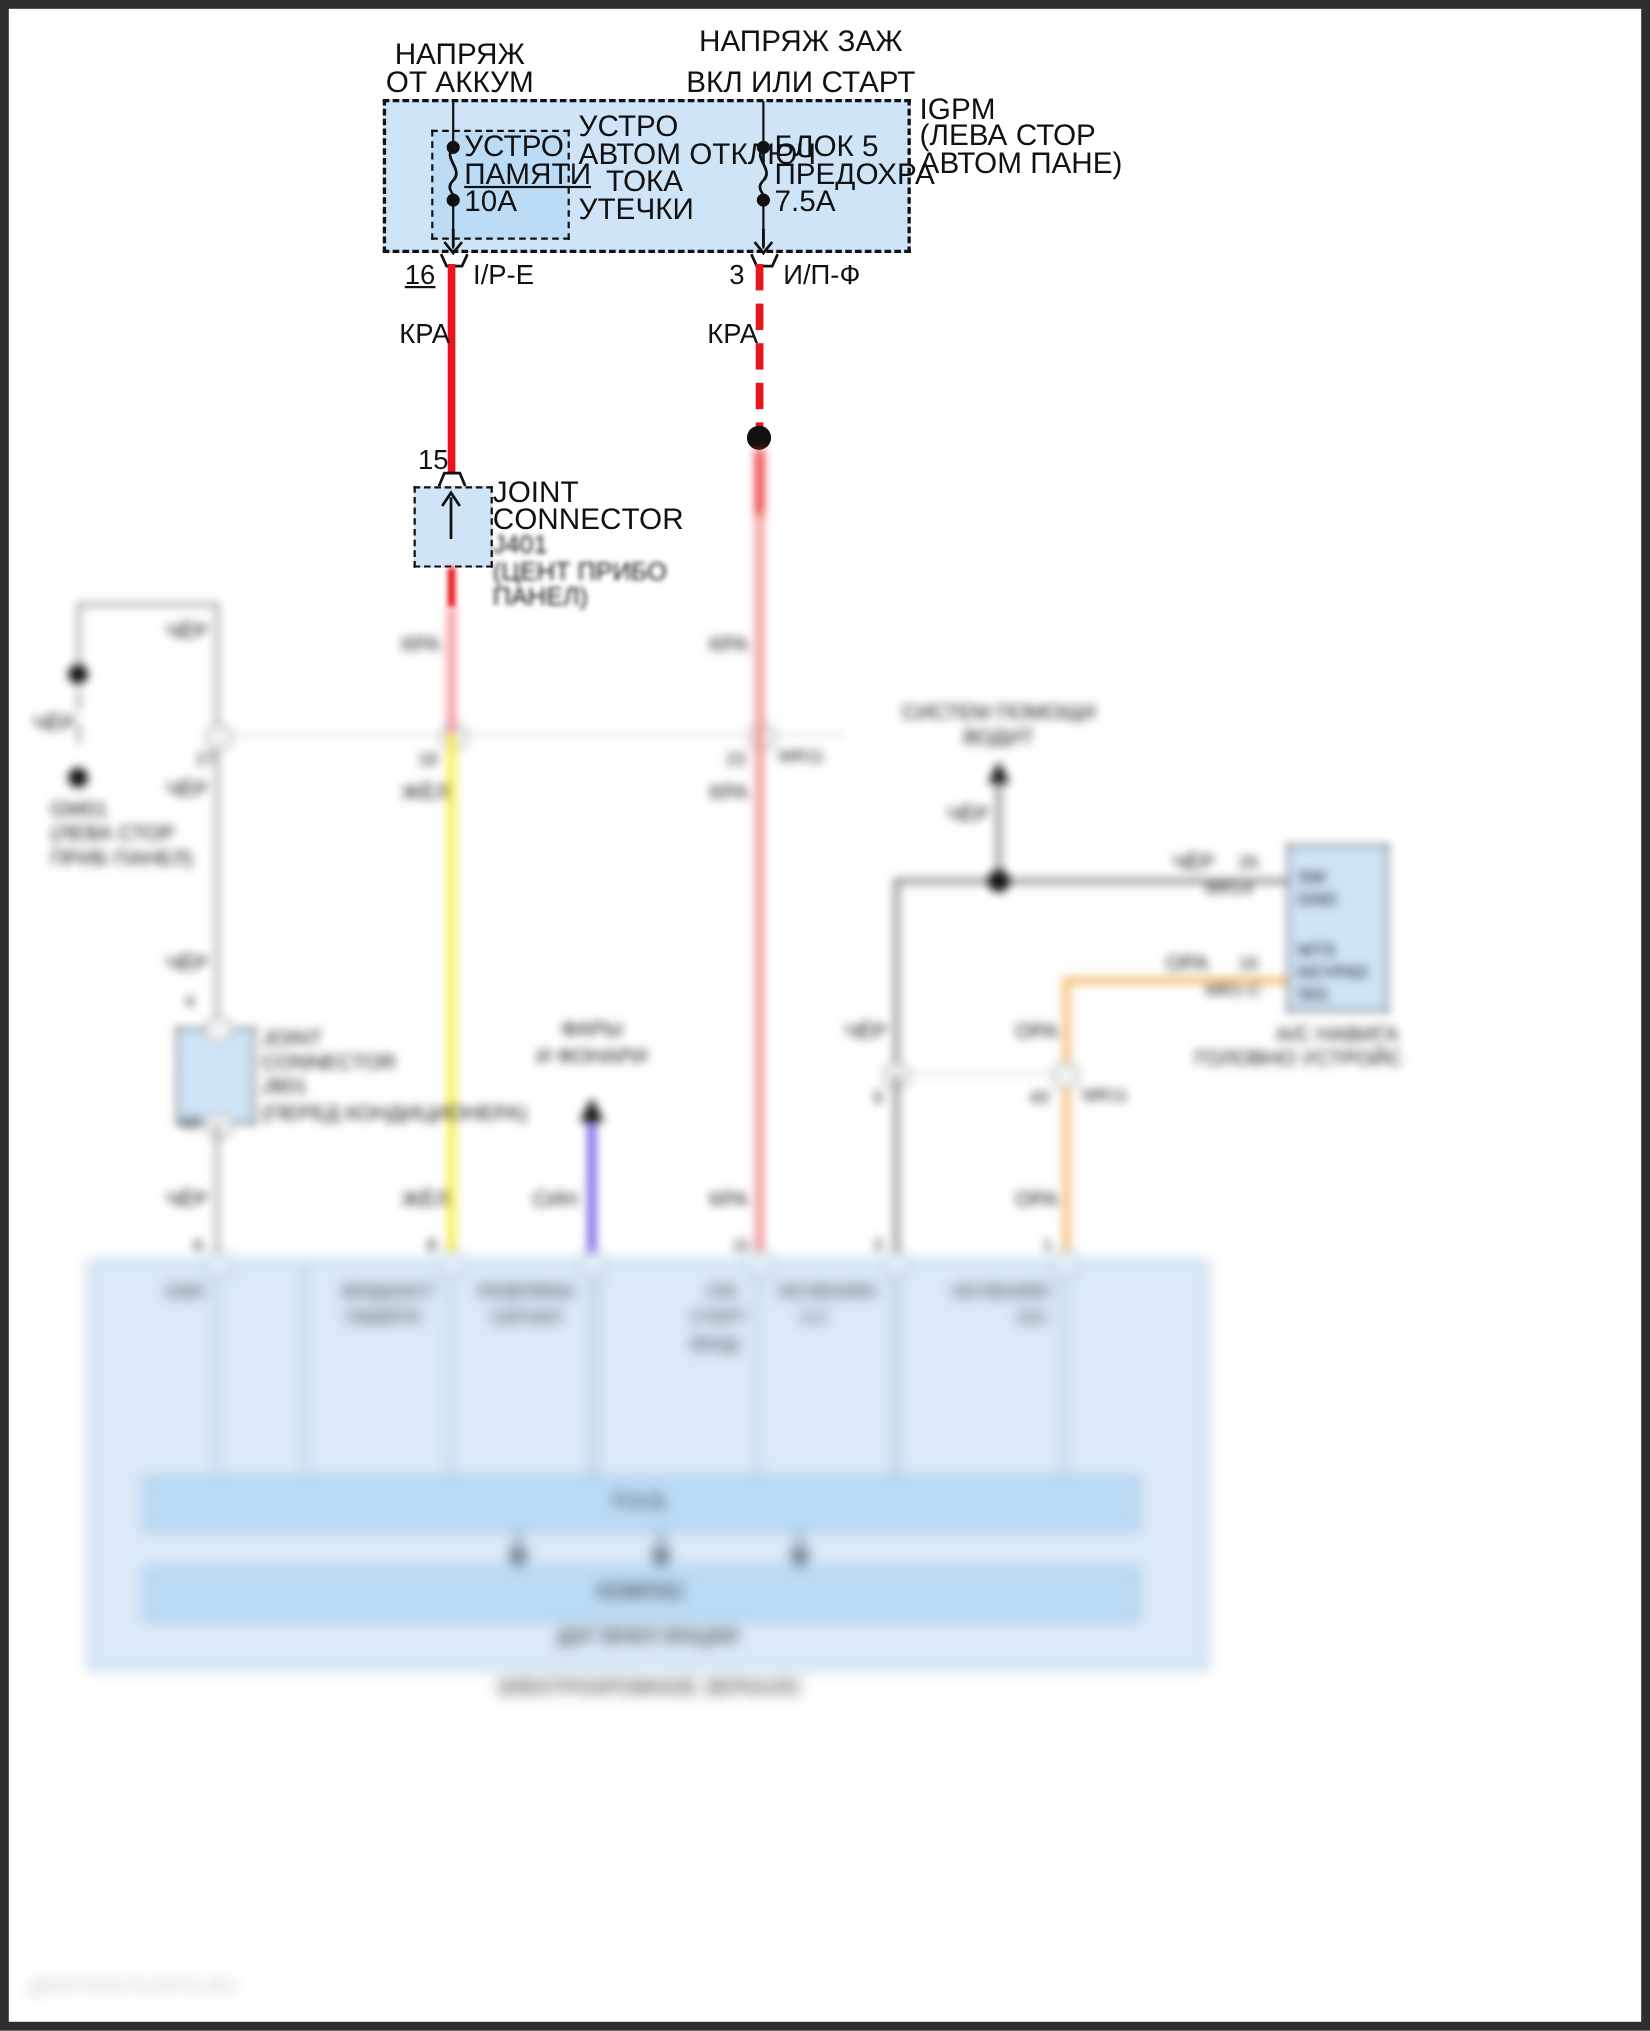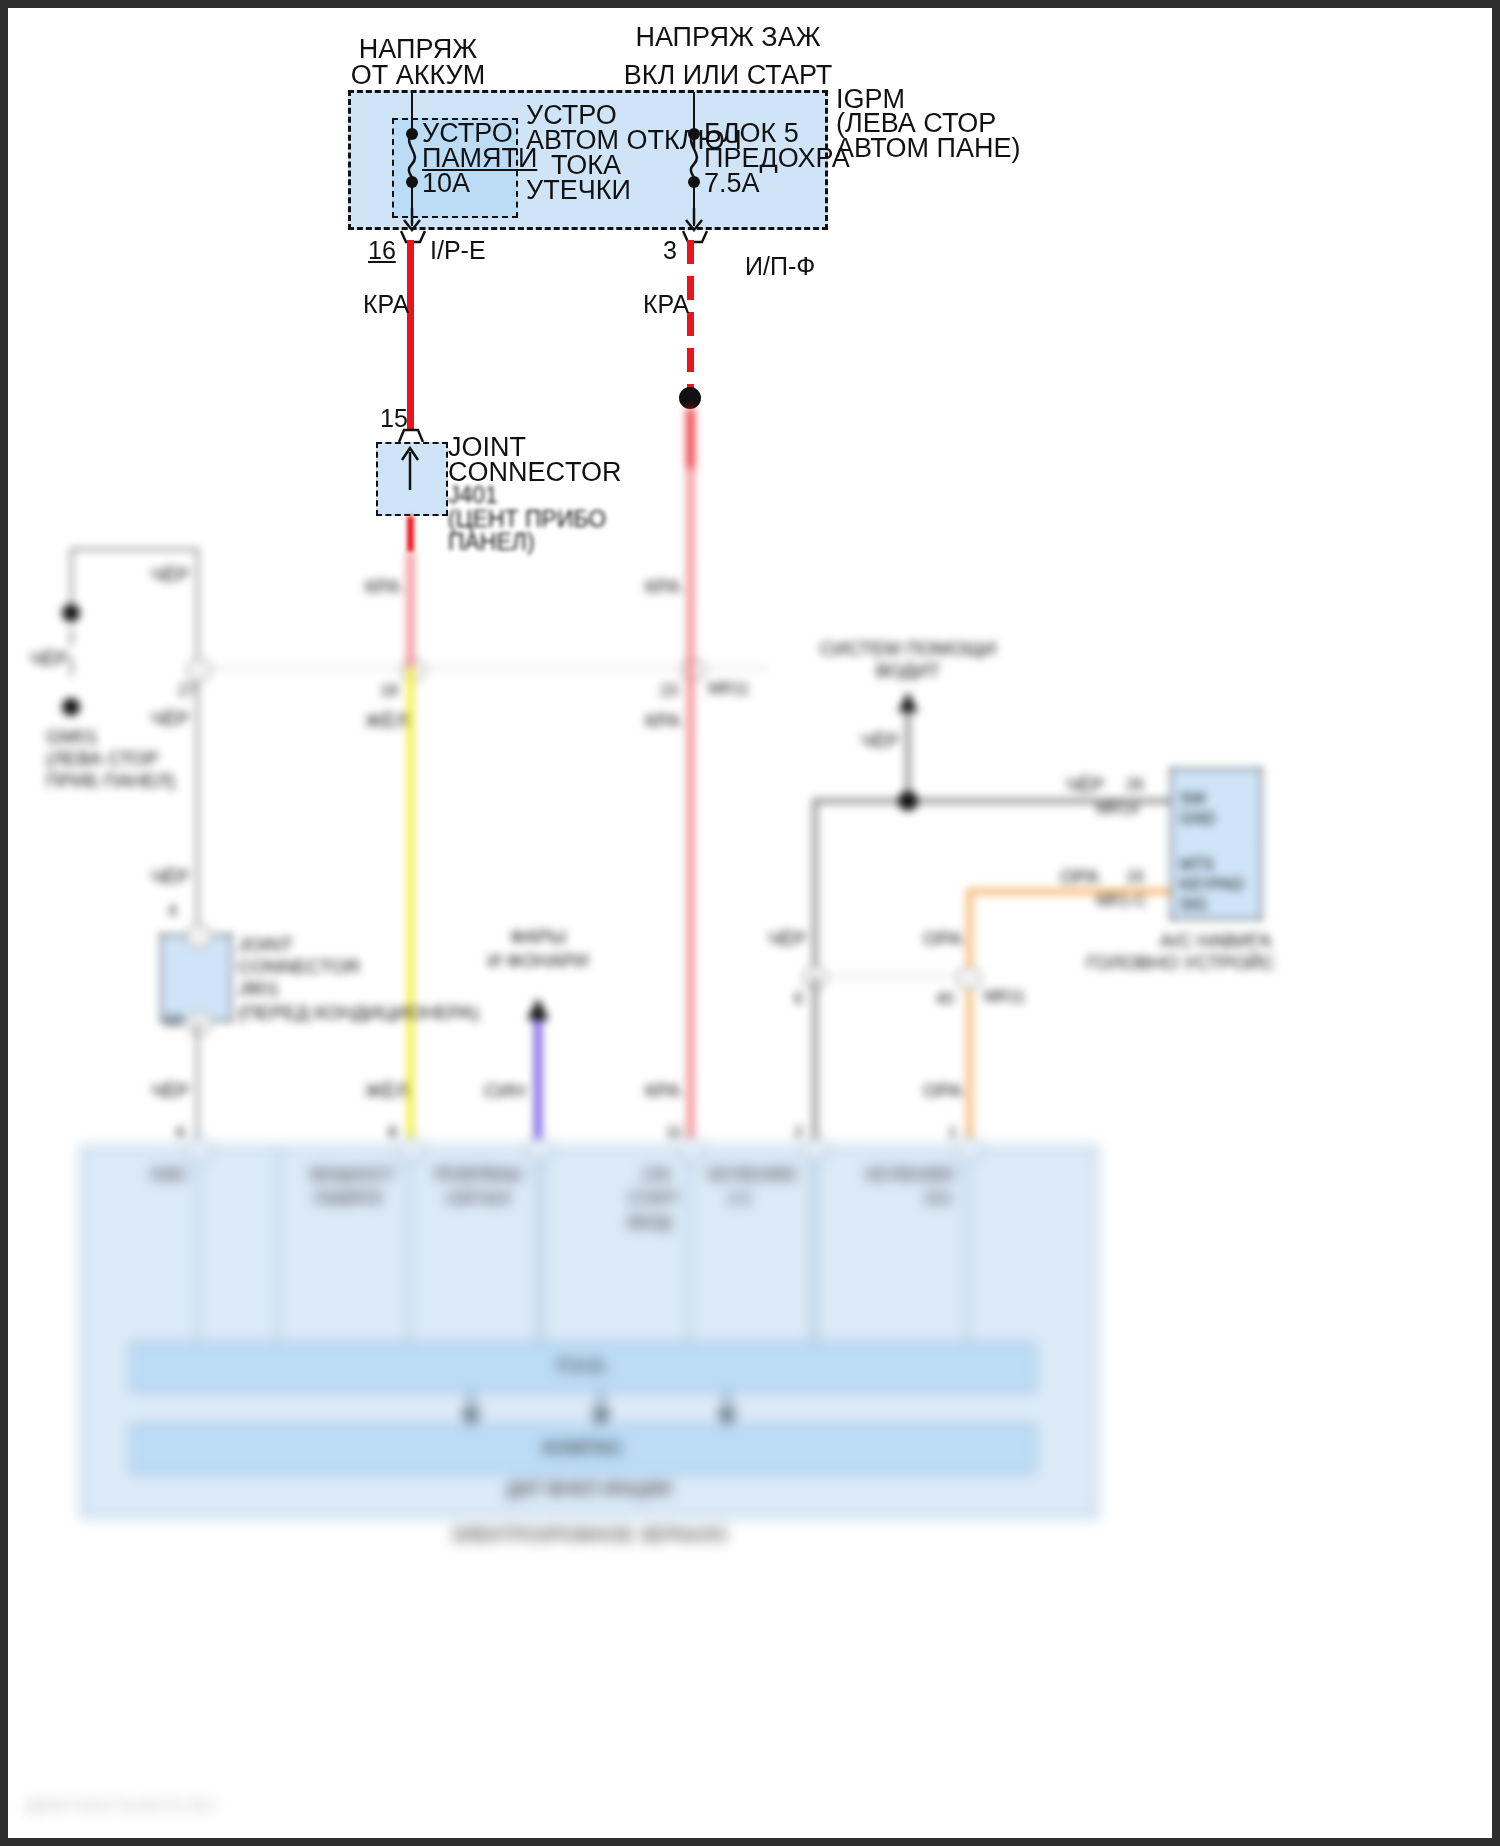--- a/index.html
+++ b/index.html
@@ -112,21 +112,21 @@
     </svg>
 
     <div class="txt lbl-xl" style="left:696px;top:110px;">БЛОК 5</div>
     <div class="txt lbl-xl" style="left:696px;top:135px;">ПРЕДОХРА</div>
     <div class="txt lbl-xl" style="left:696px;top:160px;">7.5A</div>
 
     <div class="txt lbl-lg" style="left:655px;top:228px;">3</div>
     <svg class="abs" style="left:674px;top:222px;" width="26" height="16">
       <path d="M1 1 L6 12 L20 12 L25 1" stroke="#111" stroke-width="2.5" fill="none"></path>
     </svg>
-    <div class="txt lbl-lg" style="left:704px;top:244px;margin-left:33px;">И/П-Ф</div>
+    <div class="txt lbl-lg" style="left:704px;top:228px;">И/П-Ф</div>
 
     <div class="redwire" style="left:399px;top:232px;height:190px;"></div>
     <div class="txt lbl-lg" style="left:355px;top:282px;">КРА</div>
 
     <div class="redwire" style="left:679px;top:232px;height:24px;"></div>
     <div class="redwire" style="left:679px;top:268px;height:24px;"></div>
     <div class="redwire" style="left:679px;top:304px;height:24px;"></div>
     <div class="redwire" style="left:679px;top:340px;height:24px;"></div>
     <div class="redwire" style="left:679px;top:376px;height:10px;"></div>
     <div class="txt lbl-lg" style="left:635px;top:282px;">КРА</div>

